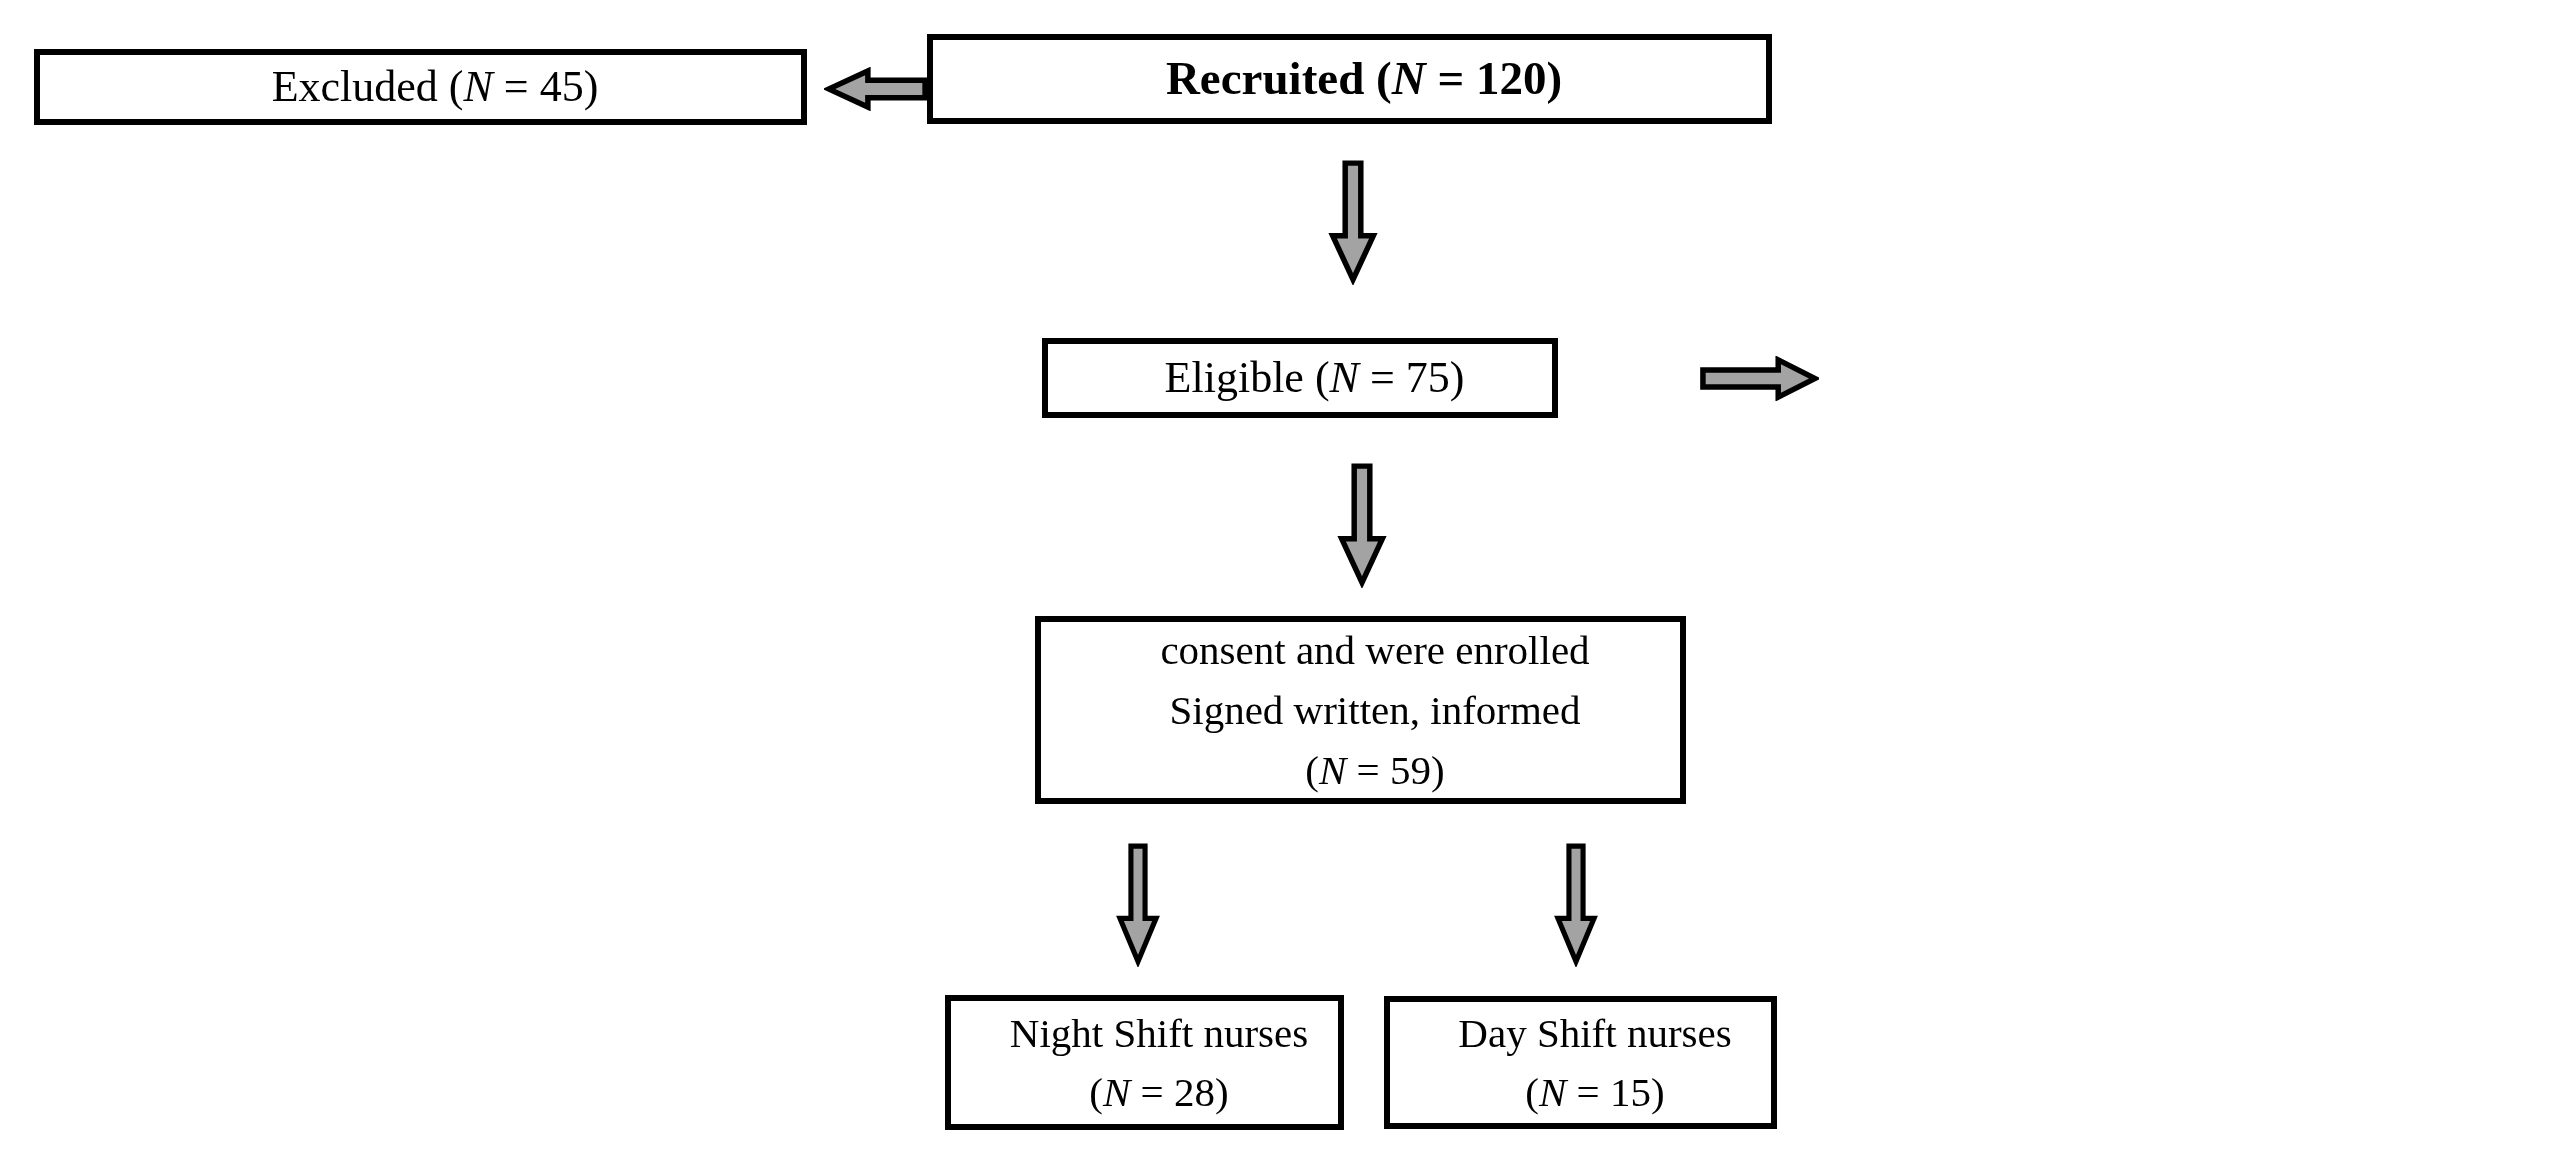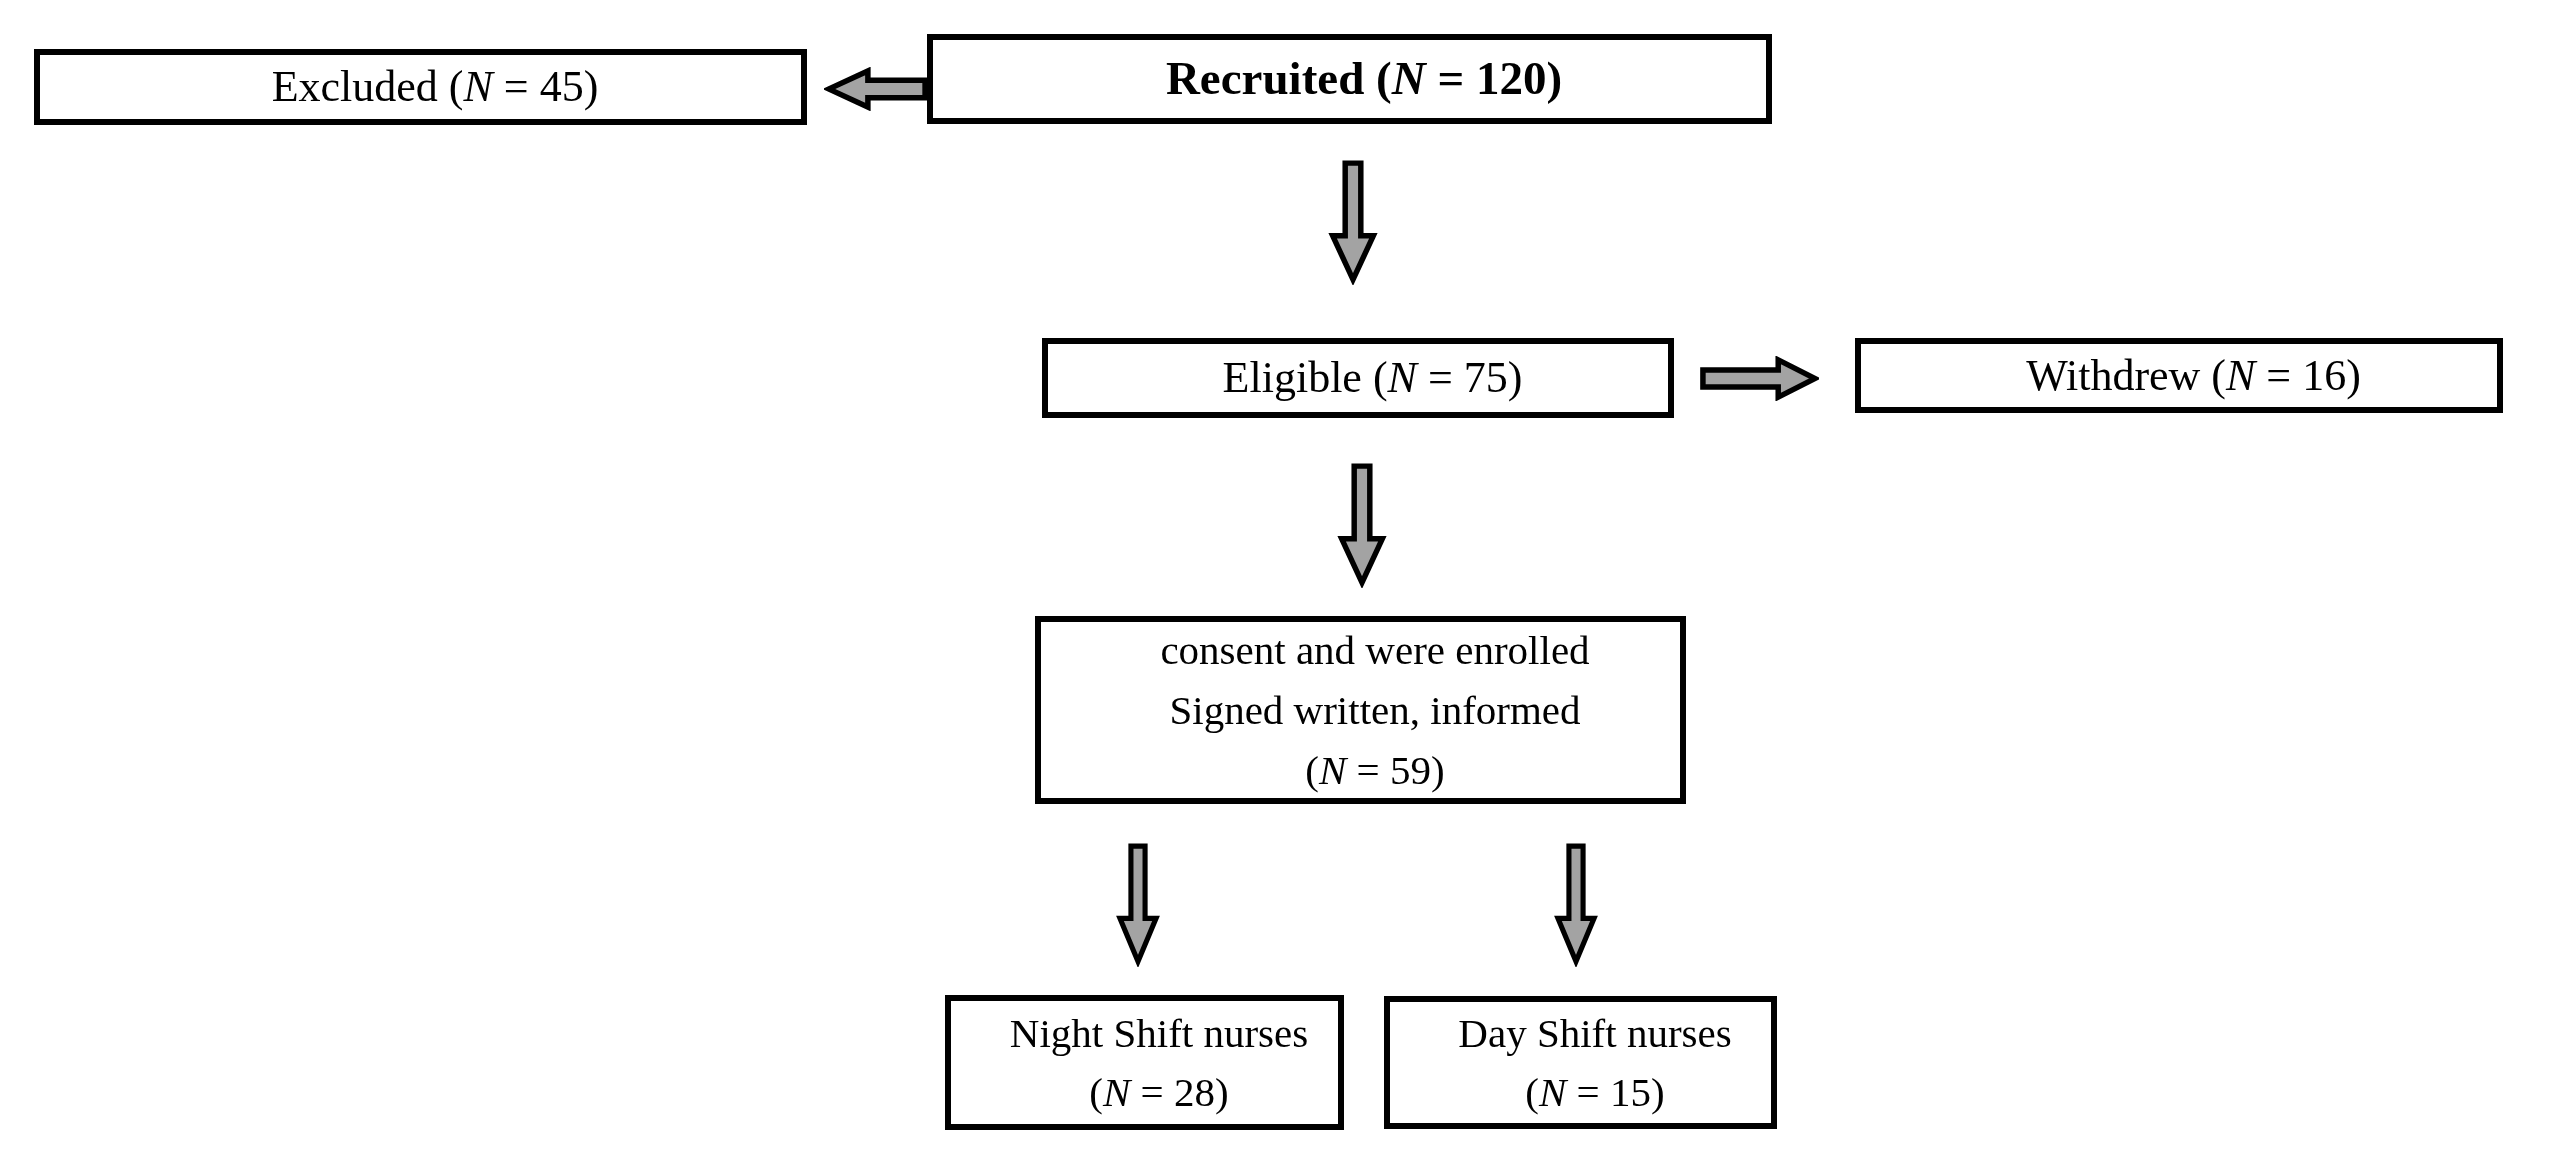--- a/index.html
+++ b/index.html
@@ -27,21 +27,21 @@
     white-space: nowrap;
     padding-left: 29px;
   }
   .box .nvar { font-style: italic; }
   .arrow { position: absolute; }
   .arrow svg { display: block; width: 100%; height: 100%; }
 
   
   #box-excluded  { left: 34px;   top: 49px;   width: 773px;  height: 76px; }
   #box-recruited { left: 927px; top: 34px;   width: 845px; height: 90px; font-size: 47px; font-weight: bold; }
-  #box-eligible  { left: 1042px; top: 338px;  width: 632px;  height: 80px; }
+  #box-eligible  { left: 1042px; top: 338px;  width: 516px;  height: 80px; }
   #box-withdrew  { left: 1855px; top: 338px;  width: 648px;  height: 75px; }
   #box-consent   { left: 1035px; top: 616px;  width: 651px;  height: 188px; font-size: 41px; line-height: 1.47; }
   #box-night     { left: 945px; top: 995px; width: 399px;  height: 135px; font-size: 41px; line-height: 1.42; }
   #box-day       { left: 1384px; top: 996px; width: 393px;  height: 133px; font-size: 41px; line-height: 1.42; }
 
   
   #arrow-recruited-excluded { left: 824px; top: 67px;  width: 105px; height: 44px; }
   #arrow-recruited-eligible { left: 1328px; top: 160px; width: 50px;  height: 125px; }
   #arrow-eligible-withdrew  { left: 1699px; top: 356px; width: 120px; height: 45px; }
   #arrow-eligible-consent   { left: 1337px; top: 463px; width: 50px;  height: 125px; }
@@ -58,23 +58,20 @@
   </div>
 
   <div class="box" id="box-recruited">
     <div><span>Recruited (</span><span class="nvar">N</span><span> = 120)</span></div>
   </div>
 
   <div class="box" id="box-eligible">
     <div><span>Eligible (</span><span class="nvar">N</span><span> = 75)</span></div>
   </div>
 
-  <div class="box" id="box-withdrew">
-    <div><span>Withdrew (</span><span class="nvar">N</span><span> = 16)</span></div>
-  </div>
 
   <div class="box" id="box-consent">
     <div>consent and were enrolled</div>
     <div>Signed written, informed</div>
     <div><span>(</span><span class="nvar">N</span><span> = 59)</span></div>
   </div>
 
   <div class="box" id="box-night">
     <div>Night Shift nurses</div>
     <div><span>(</span><span class="nvar">N</span><span> = 28)</span></div>

